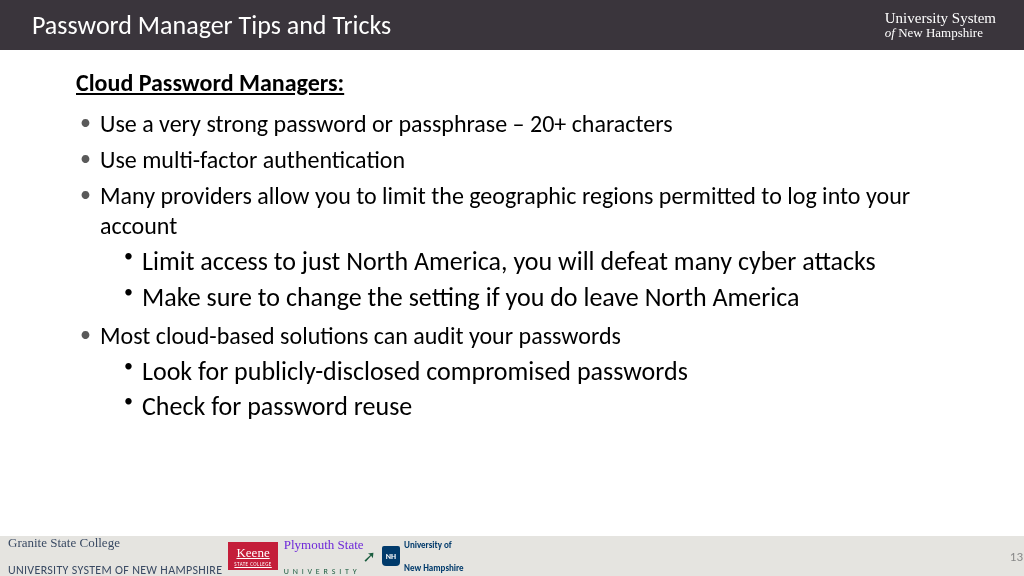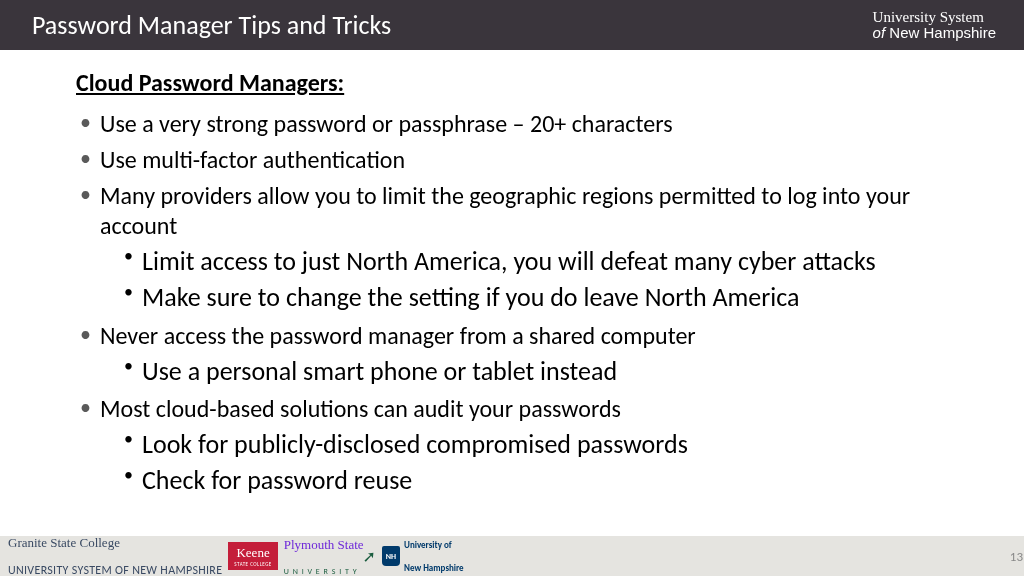--- a/index.html
+++ b/index.html
@@ -28,22 +28,22 @@
       color: #ffffff;
       text-align: left;
       line-height: 1.1;
     }
     .logo-line1 {
       font-family: Georgia, "Times New Roman", serif;
       font-size: 15px;
       font-weight: 400;
     }
     .logo-line2 {
-      font-family: Liberation Sans, sans-serif;
-      font-size: 15px;
+      font-family: Liberation Serif, serif;
+      font-size: 13px;
       font-style: italic;
     }
     .logo-line2 .nh {
       font-style: normal;
     }
     .content {
       padding: 18px 0 0 76px;
       width: 920px;
     }
     .section-heading {
@@ -127,20 +127,21 @@
       color: #3a4a63;
       font-size: 12px;
       letter-spacing: 0.3px;
       margin-top: 1px;
     }
     .keene-block {
       background: #c41e3a;
       color: #ffffff;
       padding: 3px 6px;
       text-align: center;
+      text-decoration: underline;
     }
     .keene-top {
       font-family: Georgia, serif;
       font-size: 13px;
       font-weight: 400;
     }
     .keene-bottom {
       font-size: 5px;
       letter-spacing: 0.5px;
     }
@@ -218,23 +219,20 @@
 
 <div class="content">
   <div class="section-heading">Cloud Password Managers:</div>
   <ul class="main-list" id="main-list">
       <li><span>Use a very strong password or passphrase – 20+ characters</span></li>
       <li><span>Use multi-factor authentication</span></li>
       <li><span>Many providers allow you to limit the geographic regions permitted to log into your account</span><ul class="sub-list">
           <li>Limit access to just North America, you will defeat many cyber attacks</li>
           <li>Make sure to change the setting if you do leave North America</li>
         </ul></li>
-      <li><span>Never access the password manager from a shared computer</span><ul class="sub-list">
-          <li>Use a personal smart phone or tablet instead</li>
-        </ul></li>
       <li><span>Most cloud-based solutions can audit your passwords</span><ul class="sub-list">
           <li>Look for publicly-disclosed compromised passwords</li>
           <li>Check for password reuse</li>
         </ul></li>
     </ul>
 </div>
 
 <div class="footer">
   <div class="footer-logos">
     <div class="footer-logo">

